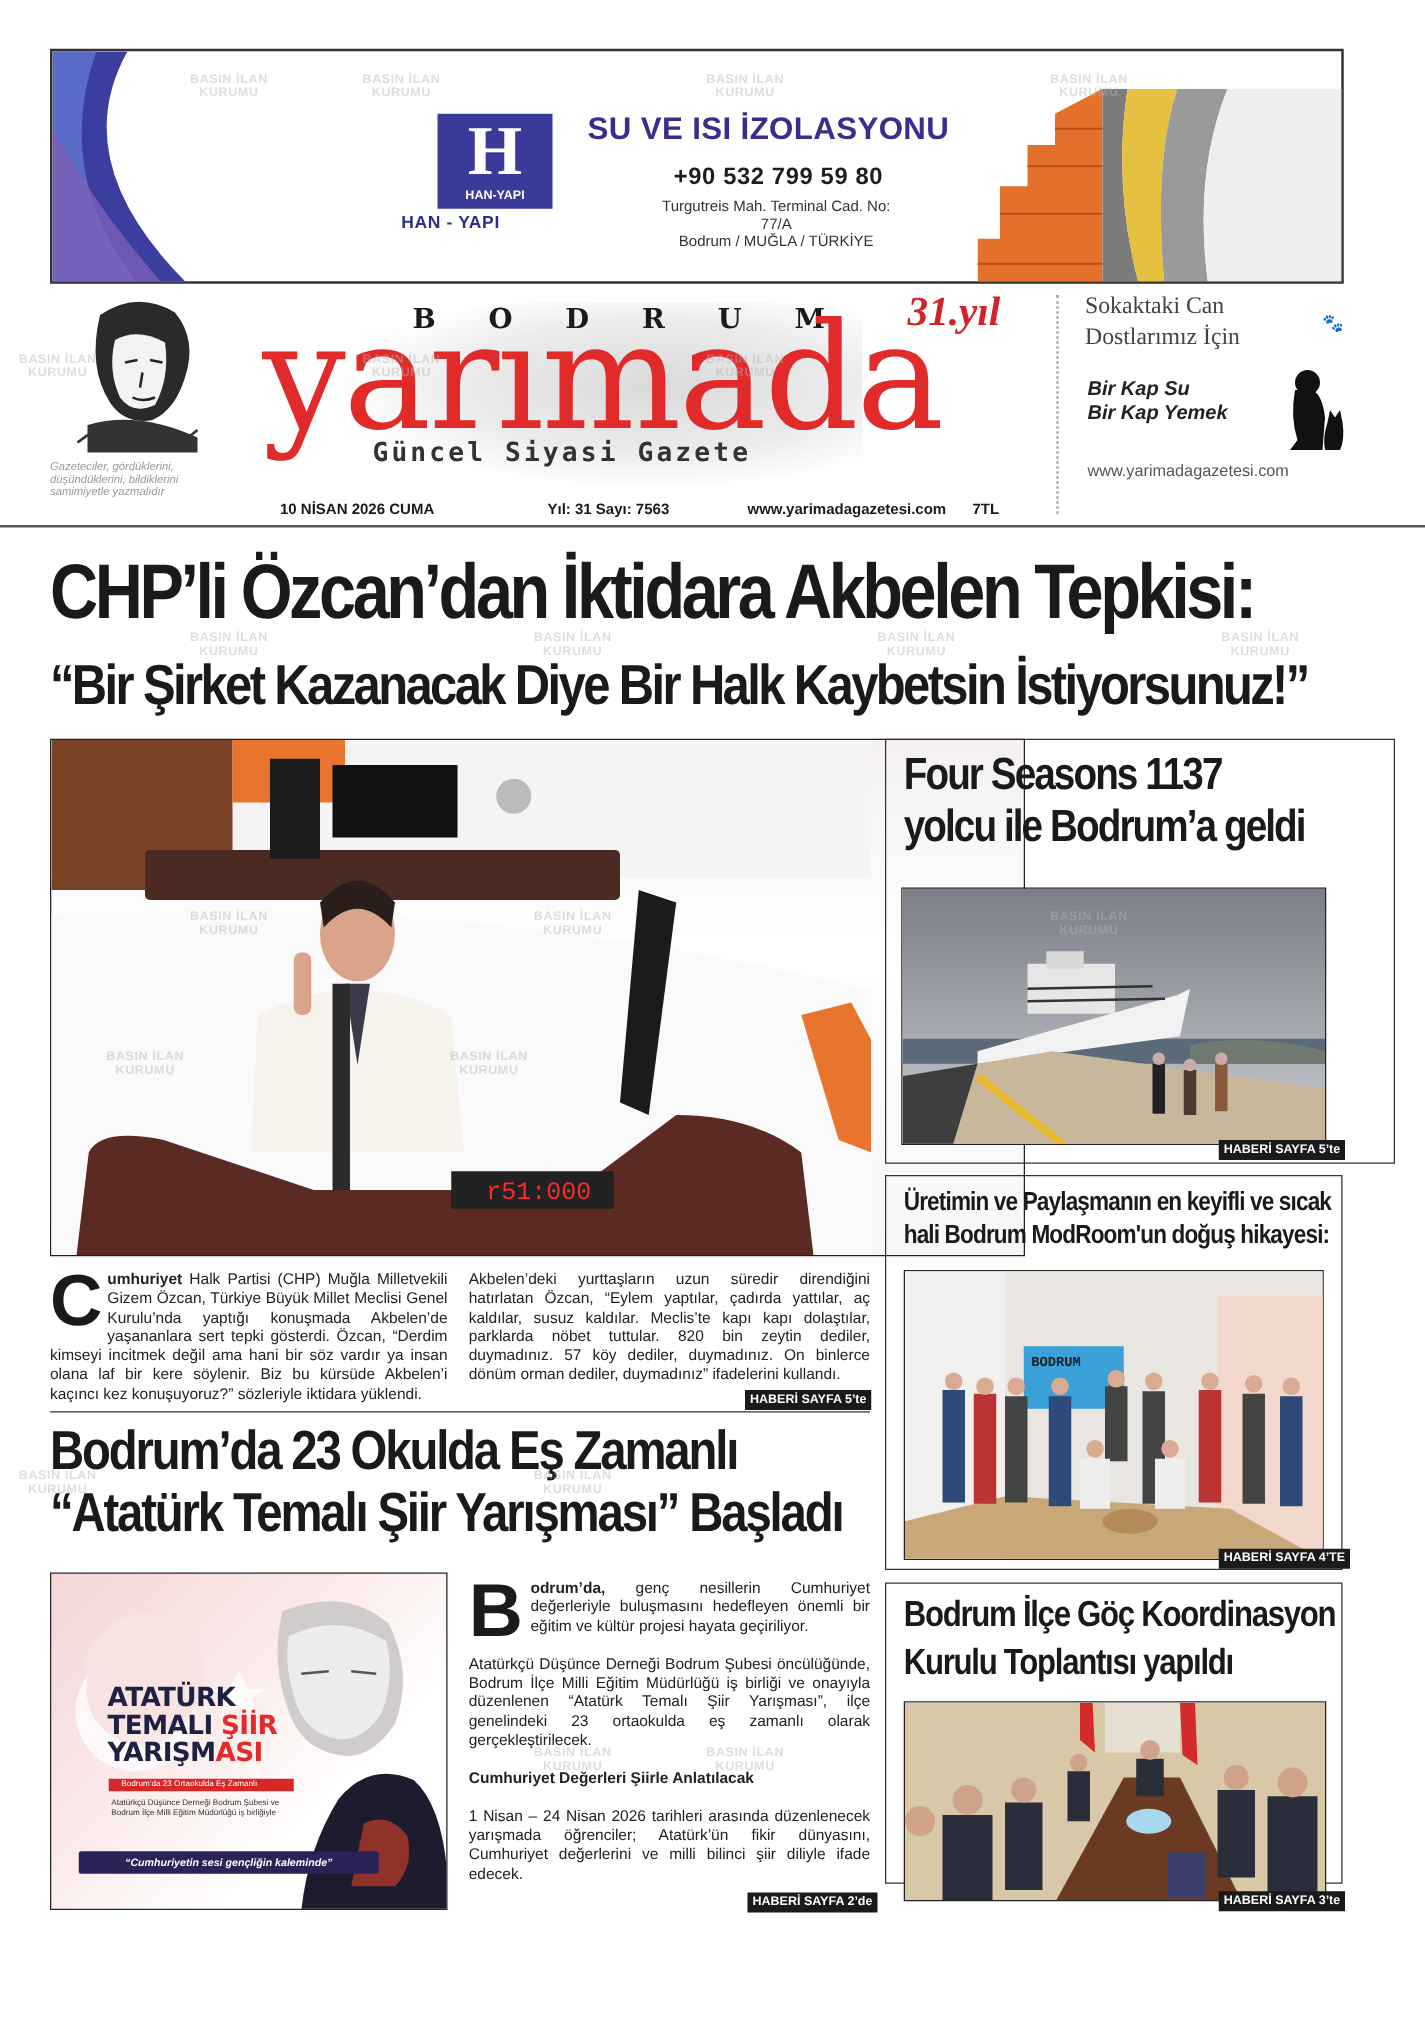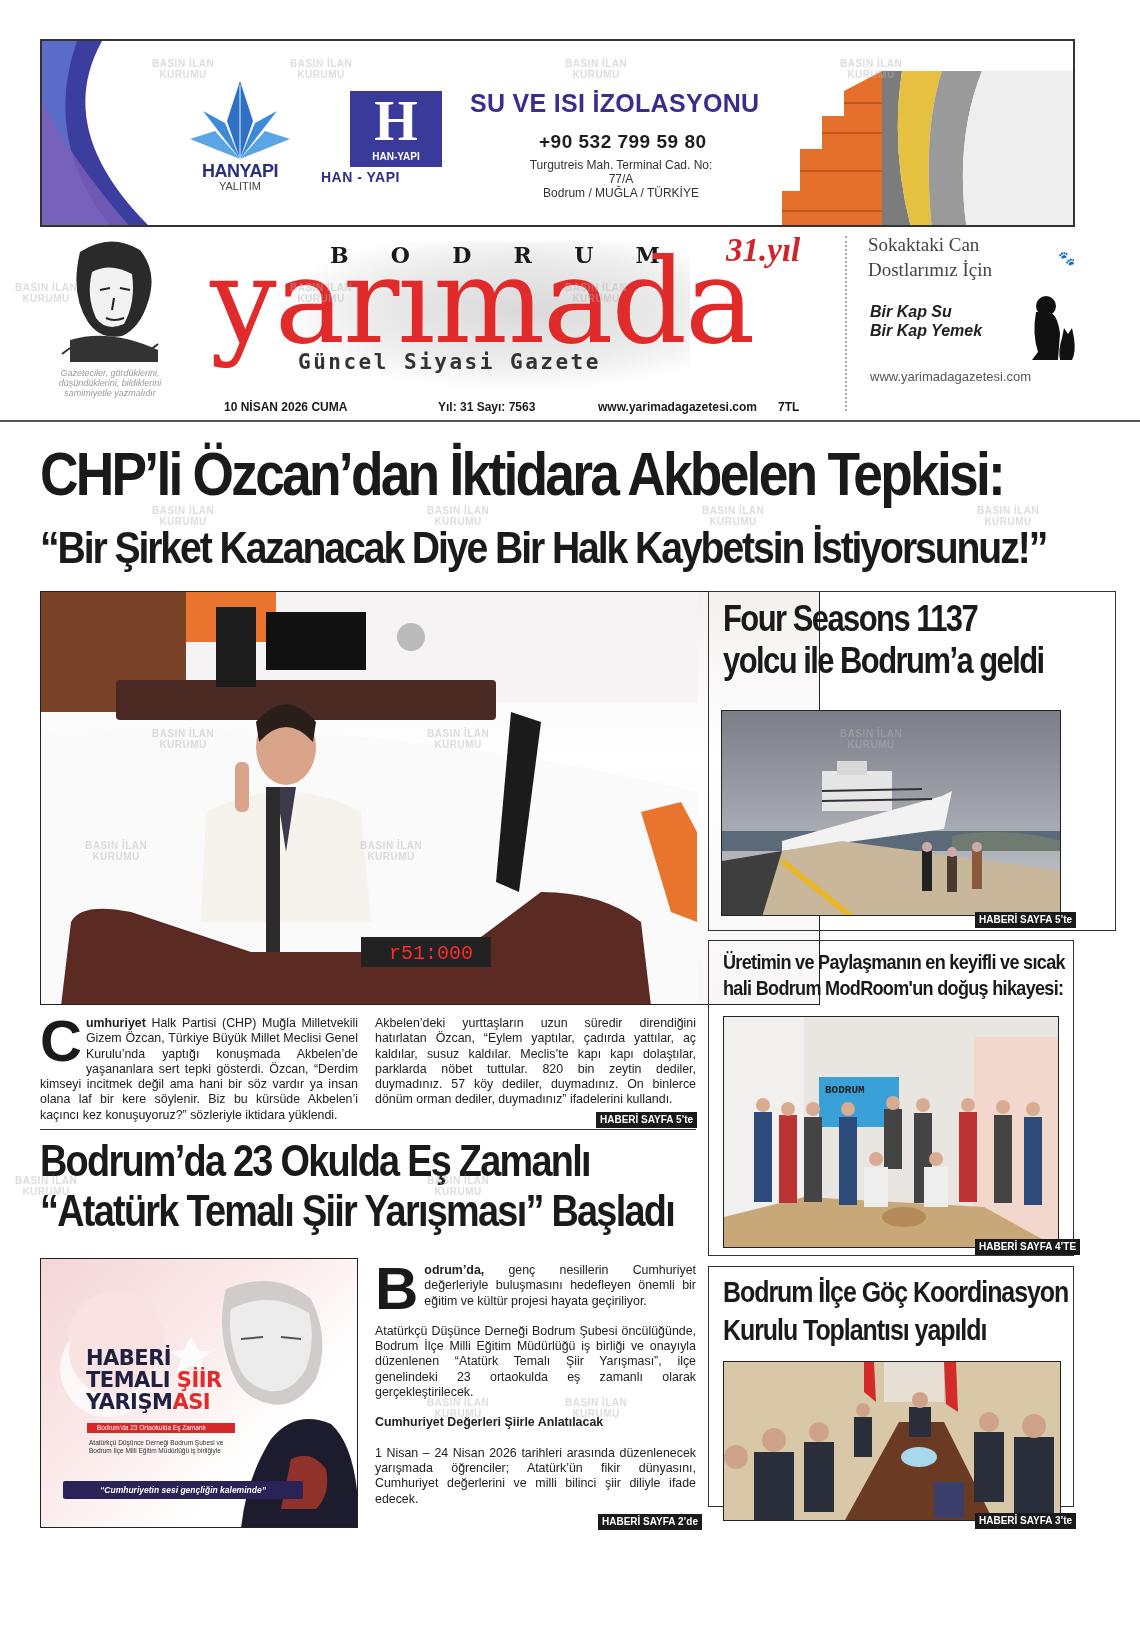--- a/index.html
+++ b/index.html
@@ -18,21 +18,21 @@
   .ad-hanlogo .lbl { font-size: 10px; font-weight: bold; line-height: 12px; }
   .ad-hantext { position: absolute; left: 279px; top: 128px; font-weight: bold; font-size: 14px; color: #2e2e8a; letter-spacing: 0.5px; }
   .ad-title { position: absolute; left: 428px; top: 48px; font-weight: bold; font-size: 25px; color: #3a2e8c; letter-spacing: 0.3px; }
   .ad-phone { position: absolute; left: 497px; top: 90px; font-weight: bold; font-size: 19px; color: #1e1e1e; letter-spacing: 0.5px; }
   .ad-addr { position: absolute; left: 474px; top: 117px; width: 210px; text-align: center; font-size: 12px; color: #333; line-height: 14px; }
   .ad-wall { position: absolute; left: 740px; top: 30px; width: 295px; height: 160px; }
 
   
   .mast { position: absolute; left: 40px; top: 232px; width: 1035px; height: 186px; }
   .ataturk { position: absolute; left: 0; top: 0; width: 140px; height: 180px; }
-  .ataturk-quote { position: absolute; left: 0; top: 136px; width: 140px; font-size: 9px; color: #999; font-style: italic; line-height: 10px; text-align: center; }
+  .ataturk-quote { position: absolute; left: 0; top: 136px; width: 140px; font-size: 9px; color: #999; font-style: italic; line-height: 10px; }
   .mast-map { position: absolute; left: 230px; top: 10px; width: 420px; height: 150px; background: radial-gradient(ellipse at 60% 45%, #d9d9d9 0%, #ececec 45%, rgba(255,255,255,0) 70%); }
   .bodrum-letters { position: absolute; left: 290px; top: 10px; width: 330px; display: flex; justify-content: space-between; font-family: "DejaVu Serif", serif; font-weight: bold; font-size: 22px; color: #1a1a1a; }
   .yarimada { position: absolute; left: 170px; top: 10px; font-family: "DejaVu Serif", serif; font-size: 118px; line-height: 118px; color: #e12a2a; letter-spacing: -2px; }
   .yil { position: absolute; left: 686px; top: 0px; font-family: "Liberation Serif", serif; font-style: italic; font-weight: bold; font-size: 33px; color: #d2232a; }
   .guncel { position: absolute; left: 258px; top: 118px; font-family: "DejaVu Sans Mono", monospace; font-weight: bold; font-size: 21px; letter-spacing: 2.5px; color: #333; }
   .mast-divider { position: absolute; left: 805px; top: 4px; width: 0; height: 175px; border-left: 2px dotted #aaa; }
   .slogan { position: absolute; left: 828px; top: 0; width: 210px; height: 180px; }
   .slogan .script { font-family: "Liberation Serif", serif; font-size: 19px; color: #444; line-height: 25px; }
   .slogan .bold { position: absolute; left: 2px; top: 70px; font-weight: bold; font-style: italic; font-size: 16px; color: #222; line-height: 19px; }
   .slogan .www { position: absolute; left: 2px; top: 137px; font-size: 13px; color: #555; }
@@ -90,32 +90,20 @@
 </style>
 </head>
 <body>
 
 <div class="ad">
   <svg class="ad-swoosh" viewBox="0 0 140 188" preserveAspectRatio="none">
     <path d="M0 0 L60 0 Q10 90 110 188 L0 188 Z" fill="#3b3e9e"></path>
     <path d="M0 0 L35 0 Q0 100 70 188 L0 188 Z" fill="#5a6bc8"></path>
     <path d="M0 60 Q30 120 90 188 L0 188 Z" fill="#7d5fb8" opacity="0.8"></path>
   </svg>
-  <div class="ad-hanyapi">
-    <svg width="110" height="82" viewBox="0 0 110 82">
-      <polygon points="55,0 68,40 55,78 42,40" fill="#2f6fc4"></polygon>
-      <polygon points="55,78 18,30 40,42" fill="#3d8ad8"></polygon>
-      <polygon points="55,78 92,30 70,42" fill="#3d8ad8"></polygon>
-      <polygon points="55,78 5,58 30,50" fill="#5aa5e6"></polygon>
-      <polygon points="55,78 105,58 80,50" fill="#5aa5e6"></polygon>
-      <line x1="55" y1="4" x2="55" y2="78" stroke="#dff" stroke-width="1"></line>
-    </svg>
-    <div class="name">HANYAPI</div>
-    <div class="sub">YALITIM</div>
-  </div>
   <div class="ad-hanlogo">
     <div class="h">H</div>
     <div class="lbl">HAN-YAPI</div>
   </div>
   <div class="ad-hantext">HAN - YAPI</div>
   <div class="ad-title">SU VE ISI İZOLASYONU</div>
   <div class="ad-phone">+90 532 799 59 80</div>
   <div class="ad-addr">
     <div>Turgutreis Mah. Terminal Cad. No: 77/A</div>
     <div>Bodrum / MUĞLA / TÜRKİYE</div>
@@ -230,21 +218,21 @@
     <circle cx="92" cy="78" r="40" fill="#efb4b4" opacity="0.0"></circle>
     <path d="M30 80 A48 48 0 1 0 115 105 A38 38 0 1 1 30 80 Z" fill="#ffffff" opacity="0.75"></path>
     <polygon points="150,78 158,92 172,92 160,100 165,114 150,106 135,114 140,100 128,92 142,92" fill="#ffffff" opacity="0.8"></polygon>
     <path d="M185 30 Q235 10 270 40 Q290 80 275 120 Q255 150 230 145 Q200 140 190 110 Q175 70 185 30 Z" fill="#d0cccc"></path>
     <path d="M190 50 Q230 30 268 54 Q275 80 265 110 Q250 135 228 132 Q205 128 196 104 Q186 75 190 50 Z" fill="#ececec"></path>
     <path d="M200 80 L222 78 M240 78 L260 80" stroke="#555" stroke-width="2"></path>
     <path d="M230 180 Q255 150 290 165 Q318 190 318 270 L200 270 Q205 220 230 180 Z" fill="#1c1c2e"></path>
     <path d="M250 200 Q270 190 285 210 Q290 235 275 250 L240 250 Z" fill="#c23a2a" opacity="0.7"></path>
   </svg>
   <div class="p-title">
-    <div>HABERİ</div>
+    <div>ATATÜRK</div>
     <div><span>TEMALI </span><span class="red">ŞİİR</span></div>
     <div><span>YARIŞM</span><span class="red">ASI</span></div>
   </div>
   <div class="p-band">Bodrum’da 23 Ortaokulda Eş Zamanlı</div>
   <div class="p-sub">Atatürkçü Düşünce Derneği Bodrum Şubesi ve Bodrum İlçe Milli Eğitim Müdürlüğü iş birliğiyle</div>
   <div class="p-foot">“Cumhuriyetin sesi gençliğin kaleminde”</div>
 </div>
 
 <div class="body col3">
   <p><span class="dropcap-sm">B</span><span class="lead">odrum’da,</span><span> genç nesillerin Cumhuriyet değerleriyle buluşmasını hedefleyen önemli bir eğitim ve kültür projesi hayata geçiriliyor.</span></p>

